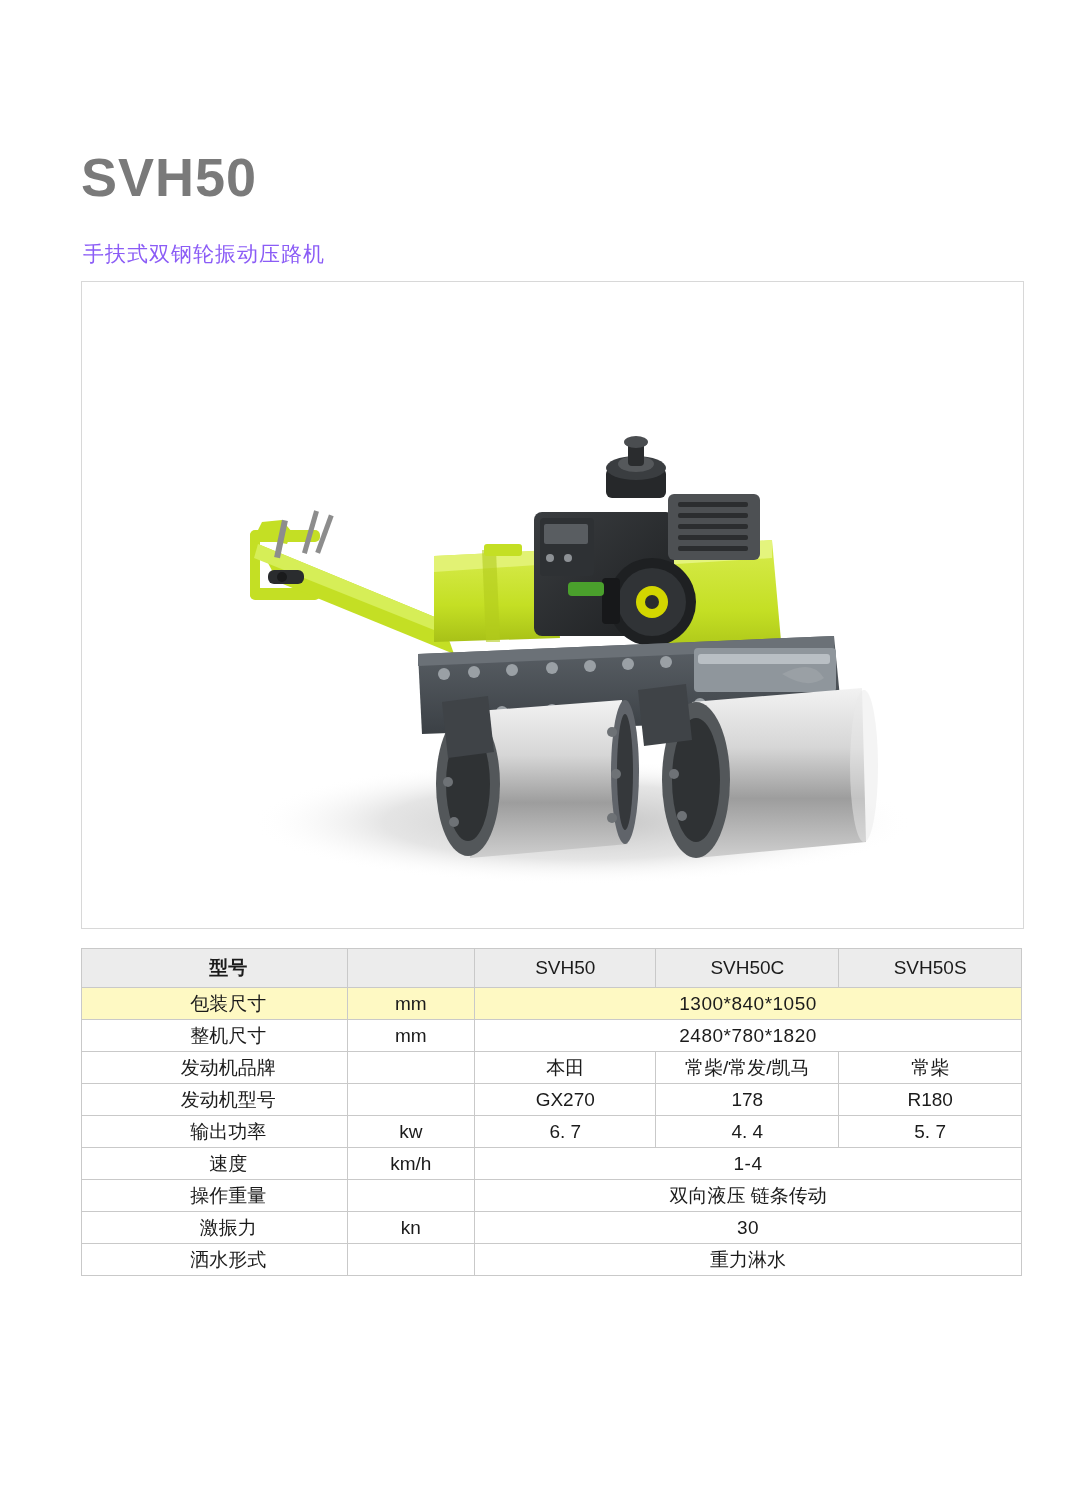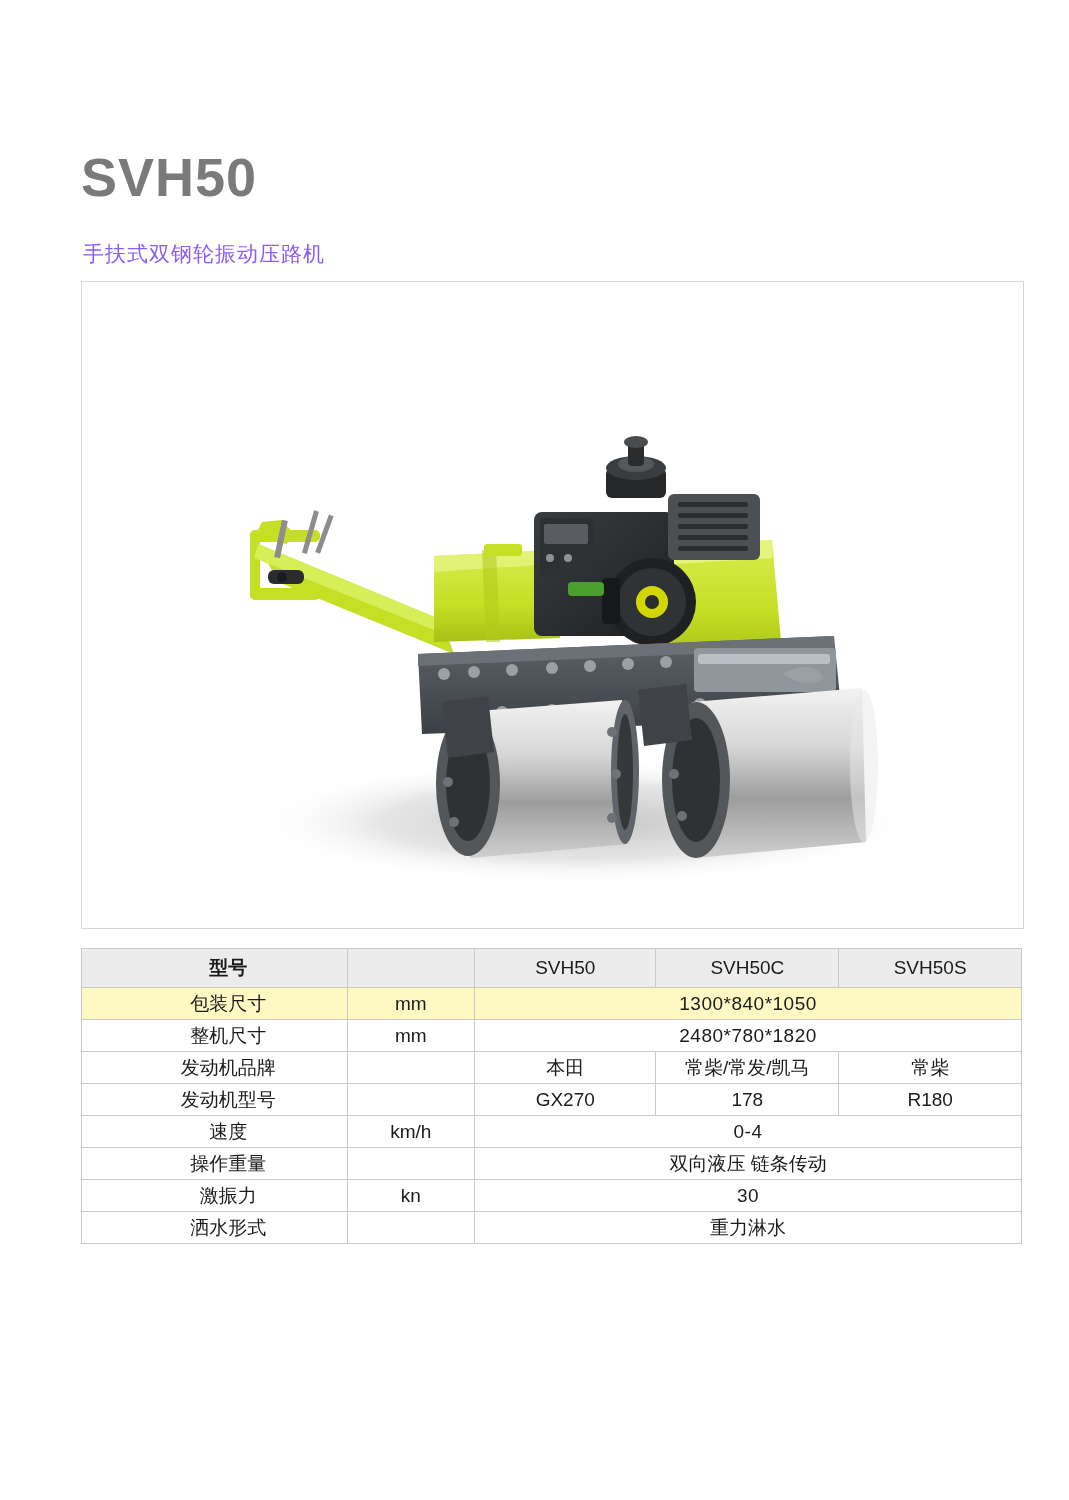--- a/index.html
+++ b/index.html
@@ -281,25 +281,32 @@
       </tr>
 
       <tr>
         <td class="label">发动机型号</td>
         <td class="unit"></td>
         <td class="col">GX270</td>
         <td class="col">178</td>
         <td class="col">R180</td>
       </tr>
 
+      <tr>
+        <td class="label">输出功率</td>
+        <td class="unit">kw</td>
+        <td class="col">6. 7</td>
+        <td class="col">4. 4</td>
+        <td class="col">5. 7</td>
+      </tr>
 
       <tr>
         <td class="label">速度</td>
         <td class="unit">km/h</td>
-        <td colspan="3" class="mono-num">0-4</td>
+        <td colspan="3" class="mono-num">1-4</td>
       </tr>
 
       <tr>
         <td class="label">操作重量</td>
         <td class="unit"></td>
         <td colspan="3">双向液压 链条传动</td>
       </tr>
 
       <tr>
         <td class="label">激振力</td>

